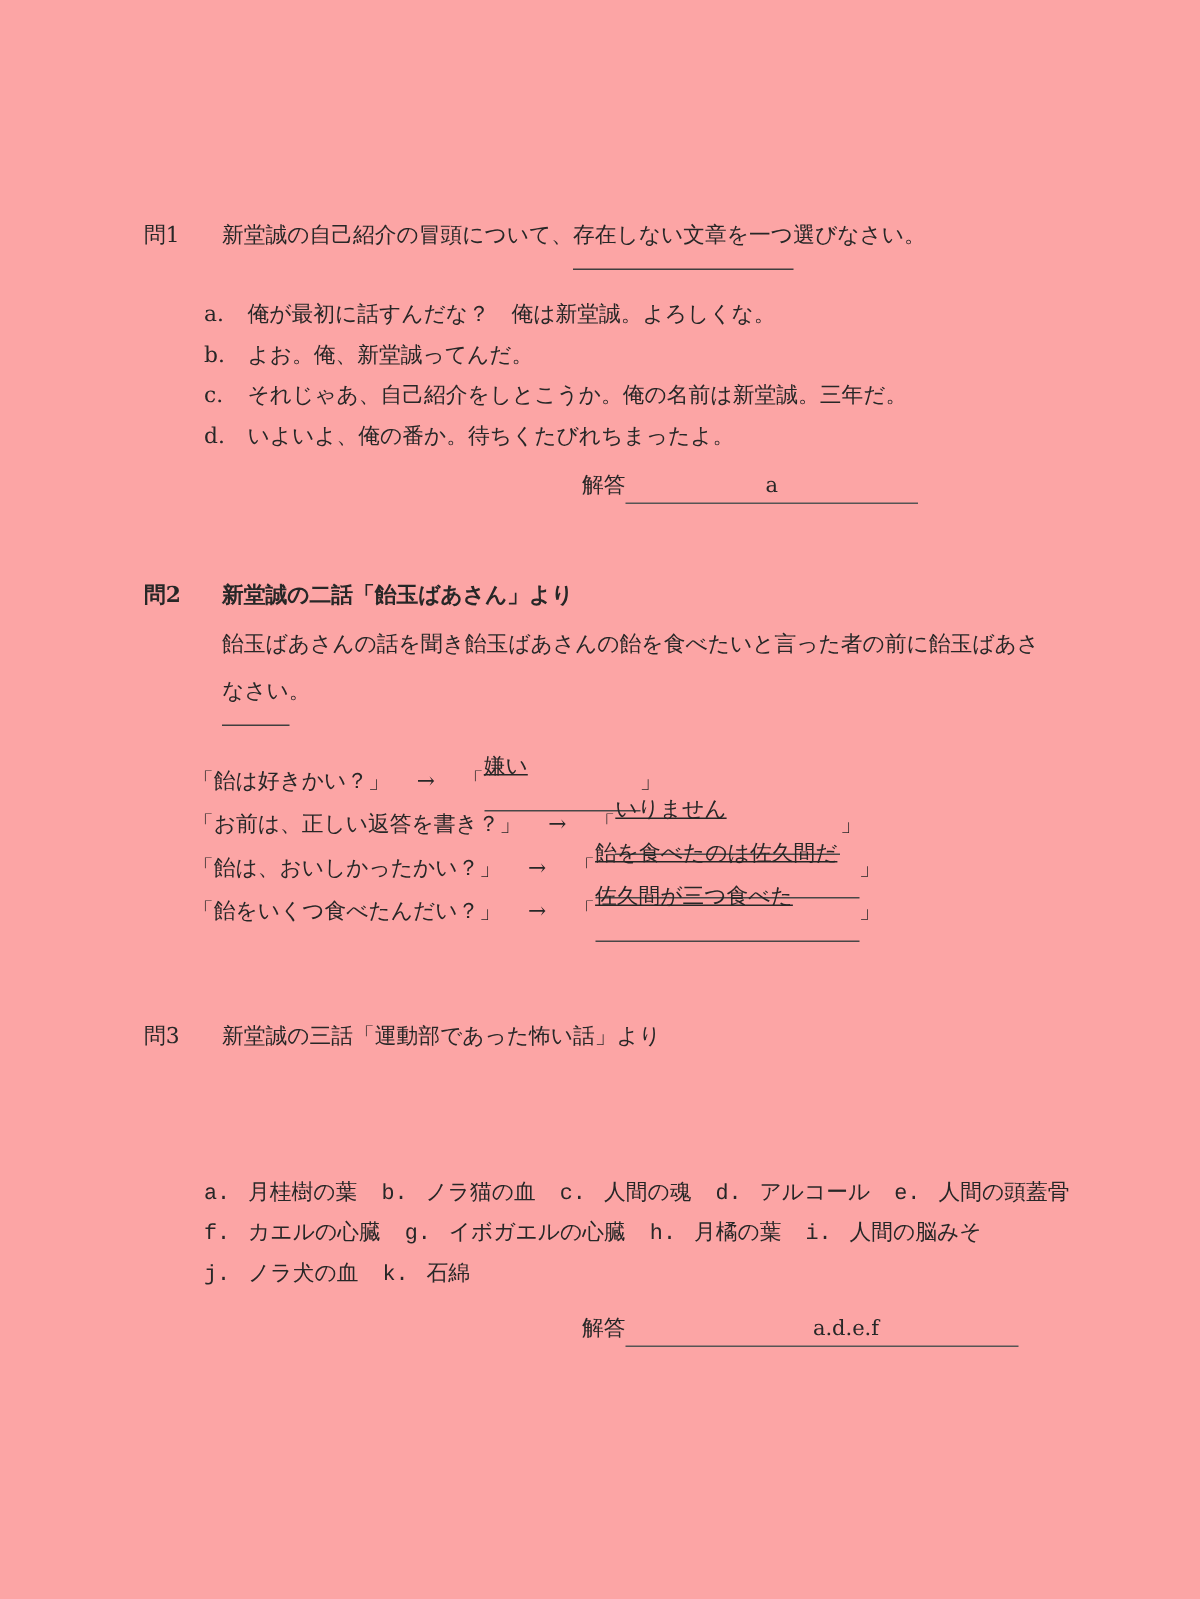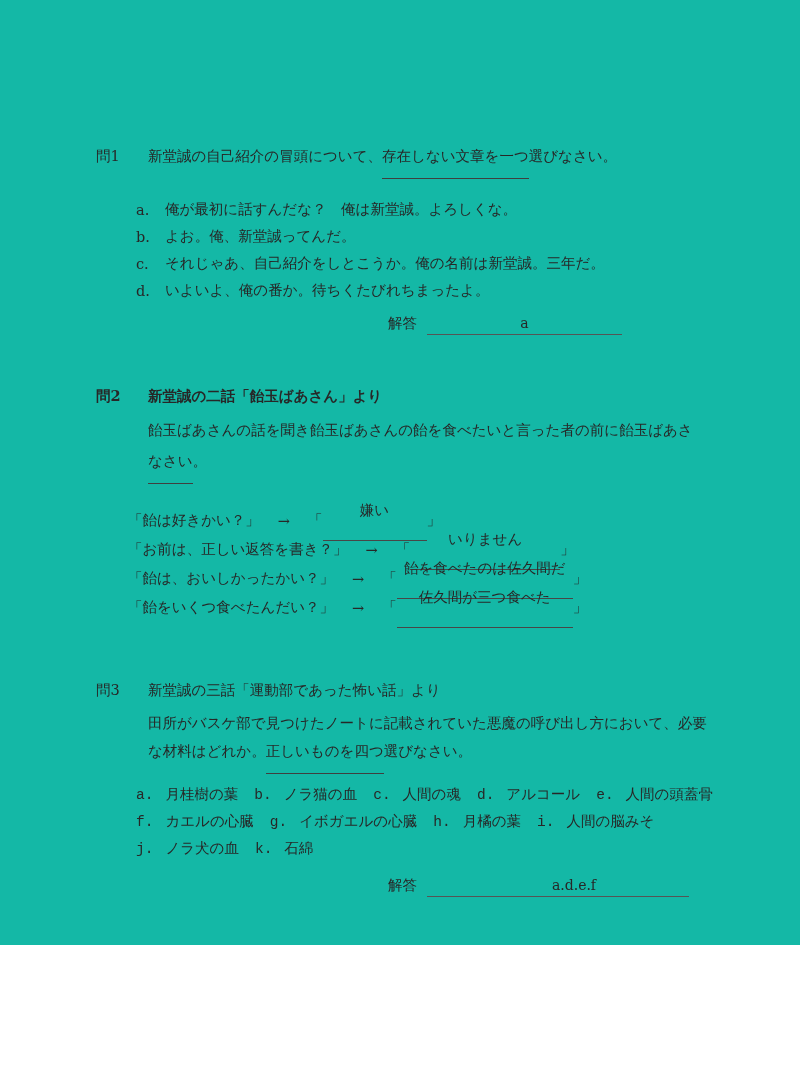--- a/index.html
+++ b/index.html
@@ -1,60 +1,60 @@
 <!DOCTYPE html>
 <html><head>
 <meta charset="utf-8">
 <style>
   html, body { margin: 0; padding: 0; background: #ffffff; }
   .page {
     position: relative;
     width: 800px;
-    height: 945px;
-    background: #14b8a6;
+    height: 1066px;
+    background: #fca5a5;
     color: #272727;
     font-family: "DejaVu Serif", "Liberation Serif", serif;
     font-size: 14.5px;
     overflow: hidden;
   }
   .abs { position: absolute; }
   .row { display: flex; align-items: baseline; }
   .qlabel { width: 52px; flex: none; }
   .u { border-bottom: 1px solid #3f3f3f; padding-bottom: 14px; }
 
   
   #q1-head { top: 147px; left: 96px; }
   #q1-options { top: 196px; left: 136px; }
   .optrow { display: flex; align-items: center; height: 27px; }
   .okey { width: 29px; flex: none; }
 
   .ansrow { display: flex; align-items: baseline; }
-  .anslabel { flex: none; margin-right: 10px; }
+  .anslabel { flex: none; margin-right: 0; }
   .ansline {
     display: inline-block;
     border-bottom: 1.5px solid #555555;
     padding-bottom: 3px;
     white-space: nowrap;
     font-size: 14px;
   }
   #q1-answer { top: 314px; left: 388px; }
   #q1-answer .ansline { width: 195px; text-align: center; }
 
   
   #q2-head { top: 387px; left: 96px; font-weight: bold; }
   #q2-body { top: 415px; left: 148px; line-height: 31px; width: 570px; }
   #q2-qa { top: 506px; left: 128px; }
   .qarow { display: flex; align-items: center; height: 29px; white-space: nowrap; }
   .arw { margin: 0 18px; }
   .blank {
     display: inline-block;
-    text-align: center;
     border-bottom: 1.2px solid #474747;
     padding-bottom: 20px;
     white-space: nowrap;
+    text-decoration: underline;
   }
   .b1 { width: 104px; }
   .b2 { width: 150px; }
   .b3 { width: 176px; }
   .b4 { width: 176px; }
 
   
   #q3-head { top: 681px; left: 96px; }
   #q3-body { top: 709px; left: 148px; line-height: 28px; width: 570px; }
   #q3-options { top: 781px; left: 136px; font-family: Liberation Mono, monospace; }
@@ -136,24 +136,20 @@
       <span class="blank b4"><span>佐久間が三つ食べた</span></span>
       <span>」</span>
     </div>
   </div>
 
   <div class="abs row" id="q3-head">
     <span class="qlabel">問3</span>
     <span>新堂誠の三話「運動部であった怖い話」より</span>
   </div>
 
-  <div class="abs" id="q3-body">
-    <div>田所がバスケ部で見つけたノートに記載されていた悪魔の呼び出し方において、必要</div>
-    <div><span>な材料はどれか。</span><span class="u">正しいものを四つ</span><span>選びなさい。</span></div>
-  </div>
 
   <div class="abs" id="q3-options">
     <div class="optrow">
       <span class="opt"><span class="okey3">a.</span><span>月桂樹の葉</span></span>
       <span class="opt"><span class="okey3">b.</span><span>ノラ猫の血</span></span>
       <span class="opt"><span class="okey3">c.</span><span>人間の魂</span></span>
       <span class="opt"><span class="okey3">d.</span><span>アルコール</span></span>
       <span class="opt"><span class="okey3">e.</span><span>人間の頭蓋骨</span></span>
     </div>
     <div class="optrow">

